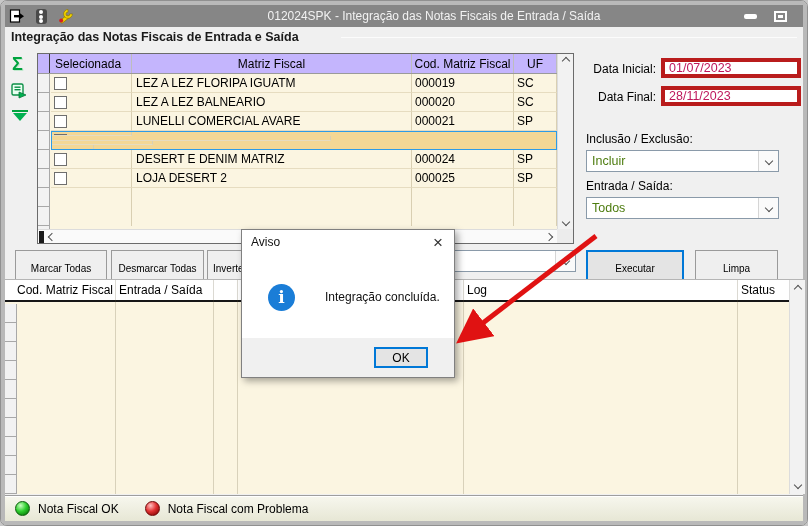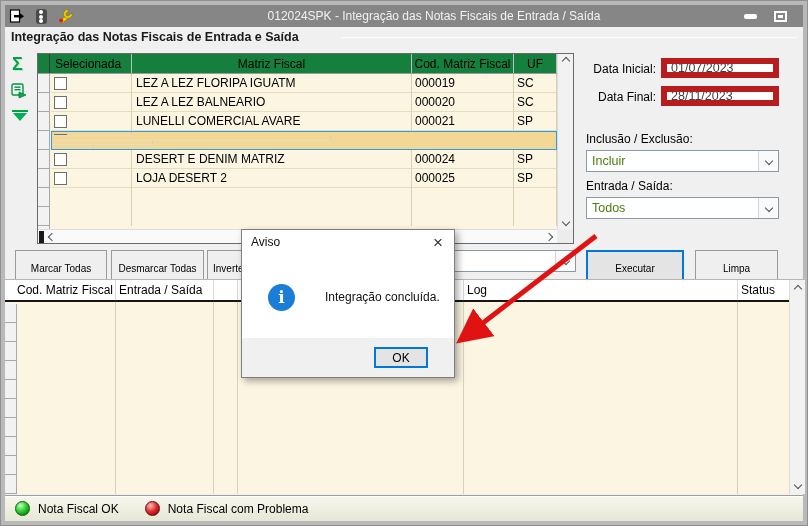--- a/index.html
+++ b/index.html
@@ -1,18 +1,18 @@
 <!DOCTYPE html>
 <html><head>
 <meta charset="utf-8">
 <style>
   * { box-sizing: border-box; margin: 0; padding: 0; }
   html,body { width:808px; height:526px; background:#c8c8c8; font-family:"Liberation Sans",sans-serif; }
   .window { position:absolute; left:0; top:0; width:808px; height:526px;
-    border:1px solid #909090; border-radius:0; background:#f0f0f0;
+    border:1px solid #909090; border-radius:7px; background:#f0f0f0;
     box-shadow: inset 0 0 0 4px #b9b9b9; overflow:hidden; }
 
   
   .titlebar { position:absolute; left:4px; top:4px; right:4px; height:22px; background:#868686;
     display:flex; align-items:center; color:#f2f2f2; font-size:12px; }
   .tb-icon { width:24px; height:18px; display:flex; align-items:center; justify-content:center; cursor:pointer; }
   .tb-title { position:absolute; left:160px; right:100px; text-align:center; white-space:nowrap; }
   .tb-btn { position:absolute; top:3px; width:22px; height:16px; display:flex; align-items:center; justify-content:center; cursor:pointer; }
   .tb-btn.min { right:42px; } .tb-btn.max { right:12px; }
   .min-glyph { width:13px; height:5px; background:#fff; border-radius:2px; }
@@ -28,21 +28,21 @@
 
   
   .sigma { position:absolute; left:11px; top:53px; font-size:18px; font-weight:bold; color:#00a33e; text-shadow:1px 1px 0 #bfe8cd; cursor:pointer; }
   .export-ico { position:absolute; left:9px; top:81px; cursor:pointer; }
   .funnel { position:absolute; left:11px; top:108px; width:16px; height:16px; cursor:pointer; }
   .funnel .bar { position:absolute; left:0; top:1px; width:16px; height:2px; background:#00a33e; }
   .funnel .tri { position:absolute; left:1px; top:4px; width:0; height:0; border-left:7px solid transparent; border-right:7px solid transparent; border-top:8px solid #00b050; }
 
   
   .grid { position:absolute; left:36px; top:52px; width:537px; height:191px; border:1px solid #6b6b6b; background:#fbf5e1; }
-  .ghead { position:absolute; left:0; top:0; width:519px; height:20px; display:flex; background:#15803d; border-bottom:1px solid #9a9a9a; font-size:12px; }
+  .ghead { position:absolute; left:0; top:0; width:519px; height:20px; display:flex; background:#c4b5fd; border-bottom:1px solid #9a9a9a; font-size:12px; }
   .ghead .hc { border-right:1px solid #bdbdbd; display:flex; align-items:center; justify-content:center; overflow:hidden; white-space:nowrap; }
   .hc.h-sel { width:12px; border-right:1px solid #3a3a3a; }
   .hc.h-check { width:82px; justify-content:flex-start; padding-left:5px; }
   .hc.h-matriz { width:280px; }
   .hc.h-cod { width:102px; }
   .hc.h-uf { width:43px; }
   .selcol { position:absolute; left:0; top:20px; width:12px; height:155px;
     background: repeating-linear-gradient(to bottom, #f2f2f2 0px, #f2f2f2 18px, #a8a8a8 18px, #a8a8a8 19px);
     border-right:1px solid #a8a8a8; }
   .rows { position:absolute; left:13px; top:20px; width:506px; height:155px; }
@@ -64,22 +64,22 @@
   .corner { position:absolute; right:0; bottom:0; width:16px; height:14px; background:#ececec; }
   .chev { display:inline-block; width:6px; height:6px; border-right:1.6px solid #505050; border-bottom:1.6px solid #505050; }
   .chev.up { transform:rotate(225deg); } .chev.down { transform:rotate(45deg); }
   .chev.left { transform:rotate(135deg); } .chev.right { transform:rotate(-45deg); }
   .sb-btn { position:absolute; width:16px; height:14px; display:flex; align-items:center; justify-content:center; cursor:pointer; }
   .hthumb { position:absolute; left:1px; top:1px; width:5px; height:12px; background:#1a1a1a; }
 
   
   .flabel { position:absolute; font-size:12px; color:#000; white-space:nowrap; }
   .r-lbl { width:80px; text-align:right; }
-  .finput { position:absolute; height:20px; border:6px solid #b91c1c; background:#fff; color:#404040; font-size:12.5px;
-    font-family:"Liberation Sans",sans-serif; padding:0 0 0 4px; width:118px; }
+  .finput { position:absolute; height:20px; border:4px solid #b91c1c; background:#fff; color:#be185d; font-size:12.5px;
+    font-family:"Liberation Sans",sans-serif; padding:0 0 0 4px; width:140px; }
   .combo { position:absolute; height:22px; border:1px solid #8a9aa9; background:#fff; display:flex; align-items:center; cursor:pointer; }
   .combo .val { flex:1; padding-left:5px; font-size:12.5px; color:#4d7c0f; white-space:nowrap; overflow:hidden; }
   .combo .dd { width:20px; height:100%; border-left:1px solid #d5d5d5; background:#fafafa; display:flex; align-items:center; justify-content:center; }
 
   
   .btn { position:absolute; top:249px; height:36px; background:#efefef; border:1px solid #9a9a9a;
     font-size:10px; color:#000; display:flex; align-items:center; justify-content:center; cursor:pointer; white-space:nowrap; overflow:hidden; }
   .btn.focused { background:#e4e4e4; border:2px solid #0078d7; }
 
   

